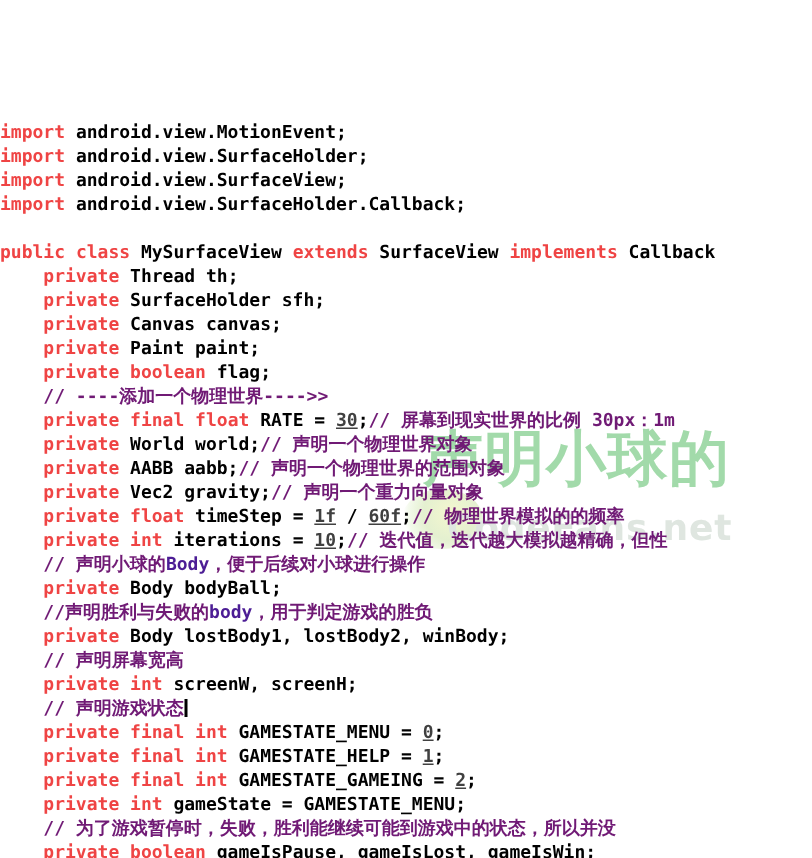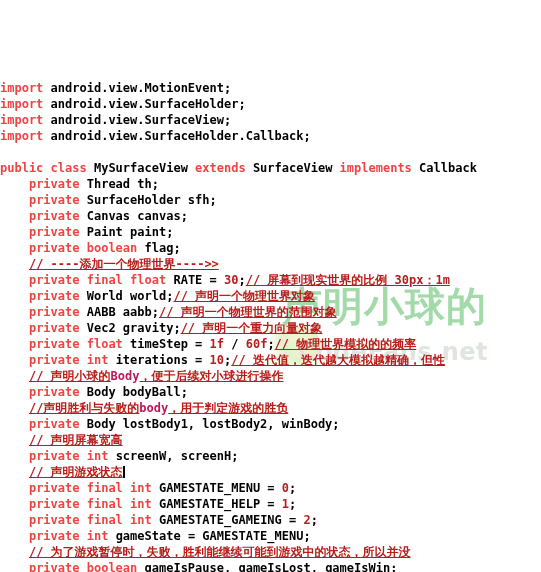--- a/index.html
+++ b/index.html
@@ -67,23 +67,23 @@
     z-index: 1;
     padding: 0;
   }
   .line {
     height: 16px;
     white-space: pre;
   }
   .kw      { color: #ef4444; }  
   .plain   { color: #000000; }  
   .cls     { color: #000000; }  
-  .num     { color: #b91c1c; }  
-  .cmt     { color: #b91c1c; text-decoration: underline; }  
-  .cmt-b   { color: #be185d; font-weight: bold; }
+  .num     { color: #404040; text-decoration: underline; }  
+  .cmt     { color: #701a75; }  
+  .cmt-b   { color: #4c1d95; font-weight: bold; }
   .caret {
     display: inline-block;
     width: 2px;
     height: 12px;
     background: #000000;
     vertical-align: -2px;
     margin-left: 0px;
   }
 </style>
 </head>

